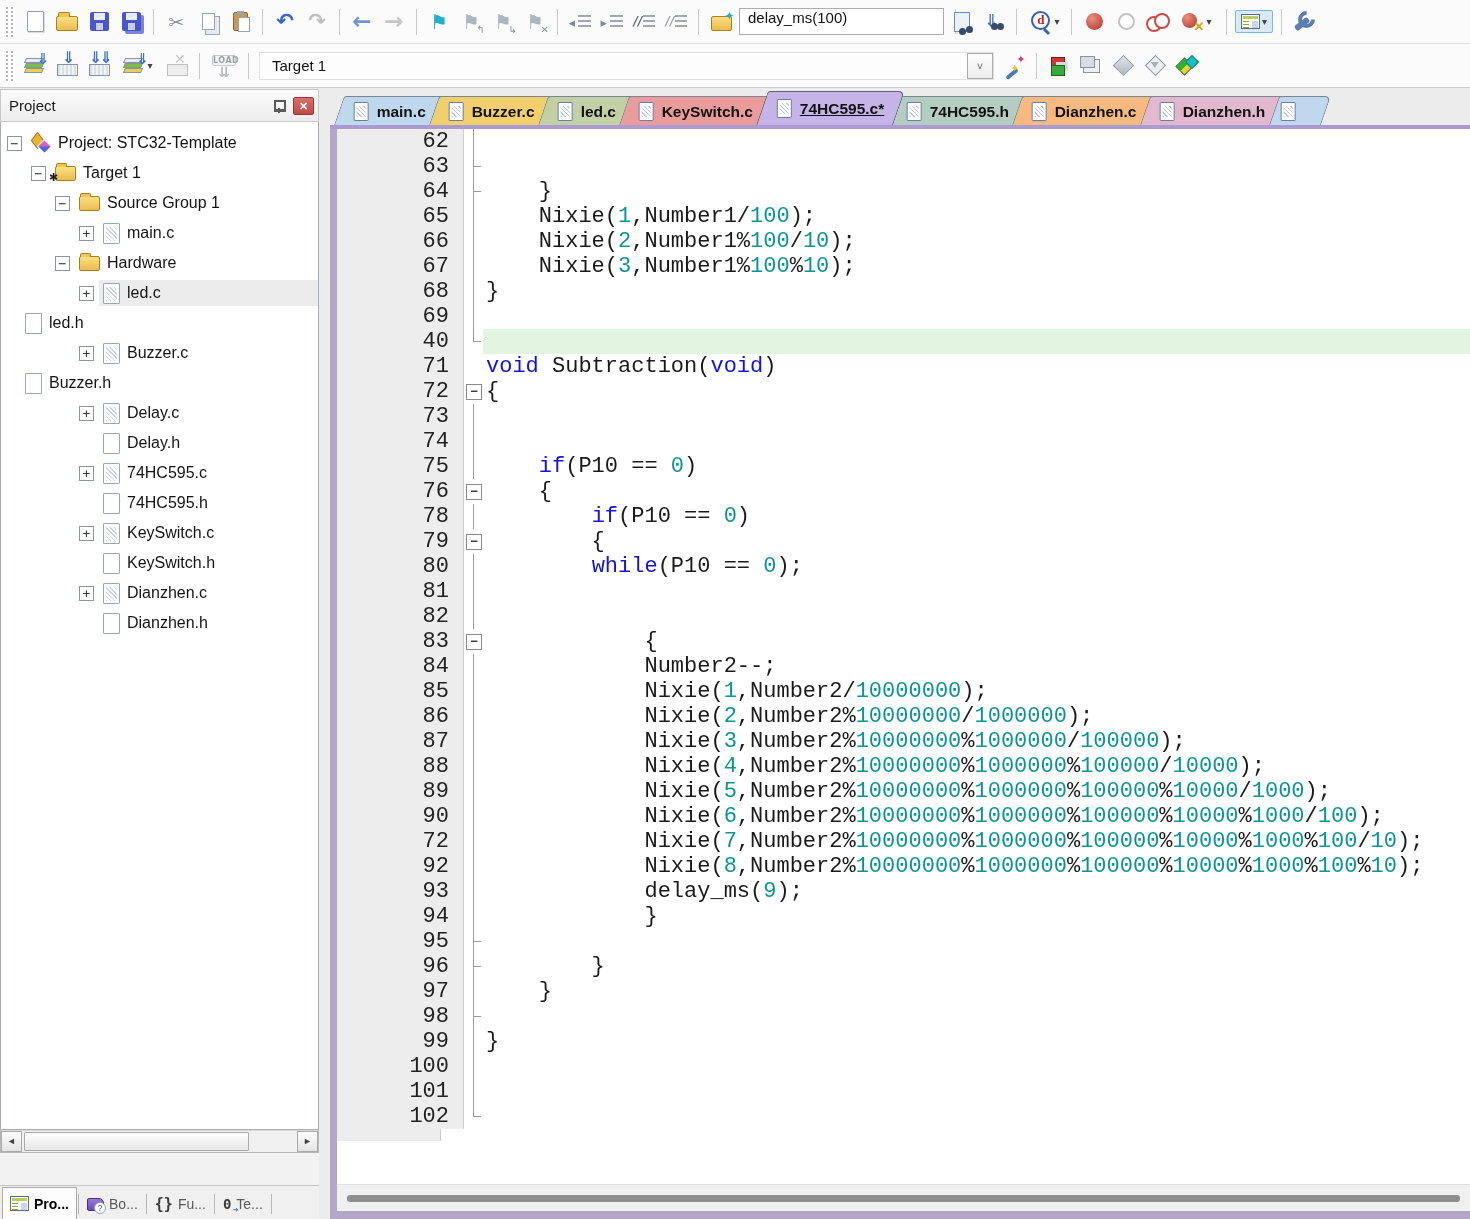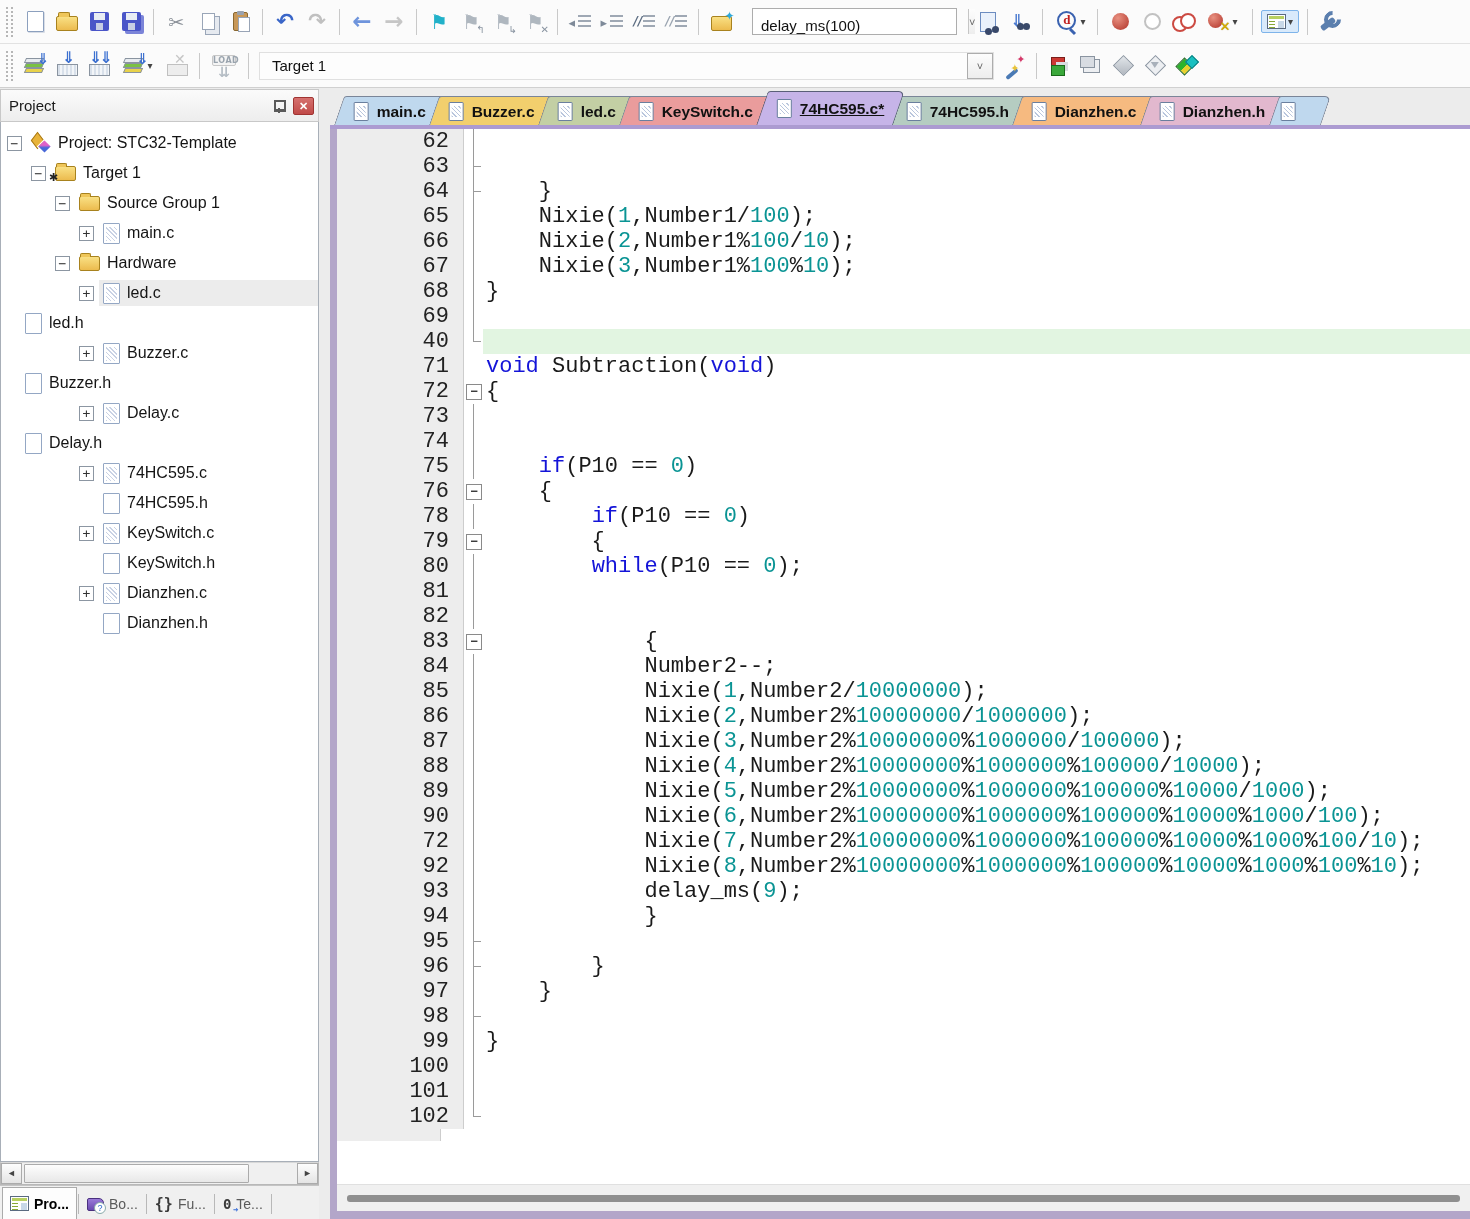--- a/index.html
+++ b/index.html
@@ -36,21 +36,21 @@
   .ic-ind{width:21px;height:16px;position:relative;}
   .ic-ind::before{content:"";position:absolute;right:0;top:1px;width:13px;height:14px;background:repeating-linear-gradient(#9FA8B4 0 2px,transparent 2px 5px);}
   .ic-ind.left::after{content:"◂";position:absolute;left:-1px;top:1px;font-size:13px;color:#7E8A99;}
   .ic-ind.right::after{content:"▸";position:absolute;left:-1px;top:1px;font-size:13px;color:#7E8A99;}
   .ic-com{width:21px;height:16px;position:relative;}
   .ic-com::before{content:"";position:absolute;right:0;top:1px;width:12px;height:14px;background:repeating-linear-gradient(#9FA8B4 0 2px,transparent 2px 5px);}
   .ic-com::after{content:"//";position:absolute;left:0;top:0;font-size:12px;font-weight:bold;color:#5A6B80;font-style:italic;}
   .ic-com.un::after{color:#9AA4B0;}
   .ic-foldermagic{width:21px;height:15px;background:linear-gradient(#F9E084,#ECBB4E);border:1px solid #A8821E;border-radius:2px;position:relative;margin-top:3px;}
   .ic-foldermagic::after{content:"✦";position:absolute;right:-4px;top:-8px;color:#2FA8D8;font-size:12px;}
-  .combo{width:205px;height:27px;border:1px solid #ADADAD;background:#fff;display:flex;align-items:flex-end;margin:0 15px;}
+  .combo{width:205px;height:27px;border:1px solid #ADADAD;background:#fff;display:flex;align-items:flex-start;margin:0 2px;}
   .combo input{flex:1;border:none;outline:none;font-size:15px;padding:0 8px;font-family:"Liberation Sans",sans-serif;color:#111;background:transparent;}
   .combo .drop{width:24px;height:25px;border-left:1px solid #C5C5C5;background:linear-gradient(#FDFDFD,#EDEDED);display:flex;align-items:center;justify-content:center;color:#666;font-size:11px;}
   .ic-findfiles{width:16px;height:20px;background:#EAF1FB;border:1px solid #6C8CC0;position:relative;}
   .ic-findfiles::after{content:"";position:absolute;right:-4px;bottom:-2px;width:7px;height:7px;background:#38486A;border-radius:50%;box-shadow:-7px 2px 0 #38486A;}
   .ic-incfind{position:relative;width:20px;height:20px;}
   .ic-incfind::before{content:"⇓";position:absolute;left:0;top:-2px;font-size:18px;font-weight:bold;color:#4A7AD0;}
   .ic-incfind::after{content:"";position:absolute;right:0;bottom:2px;width:7px;height:7px;background:#3A4A6A;border-radius:50%;box-shadow:-6px 0 0 #3A4A6A;}
   .ic-dmag{position:relative;width:24px;height:22px;}
   .ic-dmag::before{content:"d";position:absolute;left:3px;top:0px;width:15px;height:15px;border:2px solid #3A62B0;border-radius:50%;color:#C02020;font-weight:bold;font-size:13px;text-align:center;line-height:14px;font-family:"Liberation Serif",serif;}
   .ic-dmag::after{content:"";position:absolute;right:2px;bottom:0;width:7px;height:3px;background:#3A62B0;transform:rotate(45deg);}
@@ -129,21 +129,21 @@
   .ti.folder::before,.ti.target::before{content:"";position:absolute;top:-4px;left:0;width:9px;height:3px;background:#EFC65A;border:1px solid #A8821E;border-bottom:none;border-radius:2px 2px 0 0;}
   .ti.target::after{content:"✱";position:absolute;left:-7px;bottom:-4px;font-size:11px;color:#222;}
   .ti.project{width:20px;height:18px;}
   .ti.project::before{content:"";position:absolute;left:1px;top:1px;width:9px;height:9px;transform:rotate(45deg) skew(8deg,8deg);background:#E8B33A;border:1px solid #A87818;}
   .ti.project::after{content:"";position:absolute;right:1px;bottom:0;width:9px;height:9px;transform:rotate(45deg);background:linear-gradient(135deg,#E060C8 40%,#4868D8 60%);border:1px solid #fff;}
   .ti.filec,.ti.fileh{width:17px;height:21px;background:#fff;border:1px solid #94A7C4;border-radius:1px;}
   .ti.filec::before{content:"";position:absolute;inset:3px 2px 2px 2px;background:repeating-linear-gradient(45deg,#C9D2E4 0 1px,transparent 1px 3px);}
   .pscroll{height:23px;background:#F0F0F0;border:1px solid #B8B8B8;border-top:1px solid #D8D8D8;display:flex;align-items:center;}
   .sbtn{width:21px;height:21px;background:linear-gradient(#FDFDFD,#E4E4E4);border:1px solid #ABABAB;font-size:9px;color:#444;text-align:center;line-height:19px;flex:none;}
   .sthumb{height:19px;background:linear-gradient(#FDFDFD,#E8E8E8);border:1px solid #ABABAB;border-radius:1px;width:225px;margin-left:2px;}
-  .ptabs{height:34px;background:#F0F0F0;border-top:1px solid #C4C4C4;display:flex;align-items:flex-end;padding:0 2px;}
+  .ptabs{height:34px;background:#F0F0F0;border-top:1px solid #C4C4C4;display:flex;align-items:flex-end;padding:0 2px;margin-top:32px;}
   .ptab{display:flex;align-items:center;gap:5px;height:30px;padding:0 7px;font-size:14px;color:#5A5A5A;}
   .ptab.active{background:#FDFDFD;border:1px solid #ABABAB;border-bottom:none;color:#000;font-weight:bold;height:32px;}
   .ptab-sep{width:1px;height:20px;background:#B8B8B8;margin:0 1px 5px 1px;}
   .ibook{width:17px;height:13px;background:linear-gradient(#9A7AD8,#6A4AB0);border:1px solid #4A3080;border-radius:2px 5px 5px 2px;position:relative;}
   .ibook::after{content:"?";position:absolute;right:-3px;bottom:-4px;color:#2A66C8;background:#fff;border-radius:50%;font-size:9px;width:10px;height:10px;line-height:10px;text-align:center;border:1px solid #8AA;}
   .ifu{font-size:15px;font-weight:bold;color:#3A3A3A;font-family:"DejaVu Sans Mono",monospace;}
   .ite{font-size:14px;font-weight:bold;color:#3A3A3A;font-family:"DejaVu Sans Mono",monospace;position:relative;}
   .ite::after{content:"➜";position:absolute;right:-7px;bottom:-3px;font-size:9px;color:#3A6FD8;}
 
   
@@ -420,21 +420,21 @@
             <span class="tlabel2">Buzzer.h</span>
           </span>
         </div>
         <div class="trow" style="padding-left: 78px;">
           <span class="expander plus">+</span>
           <span class="tbody">
             <span class="ti filec"></span>
             <span class="tlabel2">Delay.c</span>
           </span>
         </div>
-        <div class="trow" style=" justify-content: center;">
+        <div class="trow" style="padding-left: 78px; justify-content: center;">
           <span class="expander none"></span>
           <span class="tbody">
             <span class="ti fileh"></span>
             <span class="tlabel2">Delay.h</span>
           </span>
         </div>
         <div class="trow" style="padding-left: 78px;">
           <span class="expander plus">+</span>
           <span class="tbody">
             <span class="ti filec"></span>

